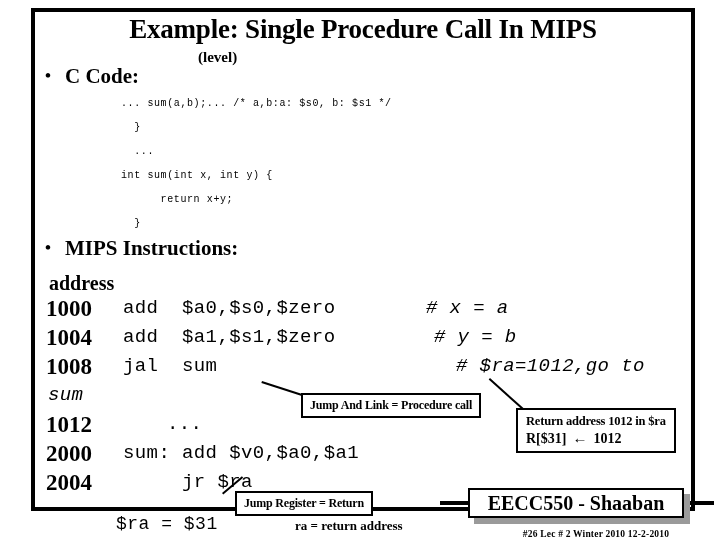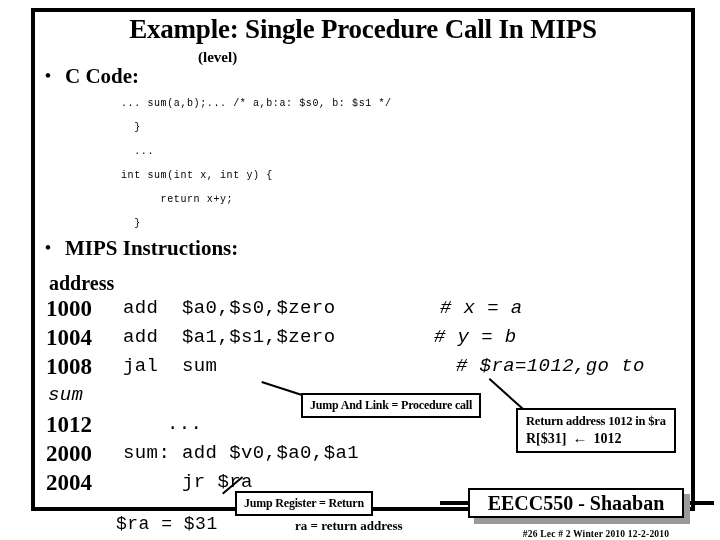--- a/index.html
+++ b/index.html
@@ -255,21 +255,21 @@
   <div class="bullet" id="bullet-mips">
     <span class="dot">•</span><span>MIPS Instructions:</span>
   </div>
 
   <div id="addr-label">address</div>
 
   <div id="mips-list">
 
     <div class="mrow">
       <span class="mcol-addr">1000</span><span class="mcol-ins">add  $a0,$s0,$zero</span>
-      <span class="mcol-cmt" style="left:394px;"># x = a</span>
+      <span class="mcol-cmt" style="left:380px;"># x = a</span>
     </div>
 
     <div class="mrow">
       <span class="mcol-addr">1004</span><span class="mcol-ins">add  $a1,$s1,$zero</span>
       <span class="mcol-cmt" style="left:388px;"># y = b</span>
     </div>
 
     <div class="mrow">
       <span class="mcol-addr">1008</span><span class="mcol-ins">jal  sum</span>
       <span class="mcol-cmt" style="left:410px;"># $ra=1012,go to</span>

